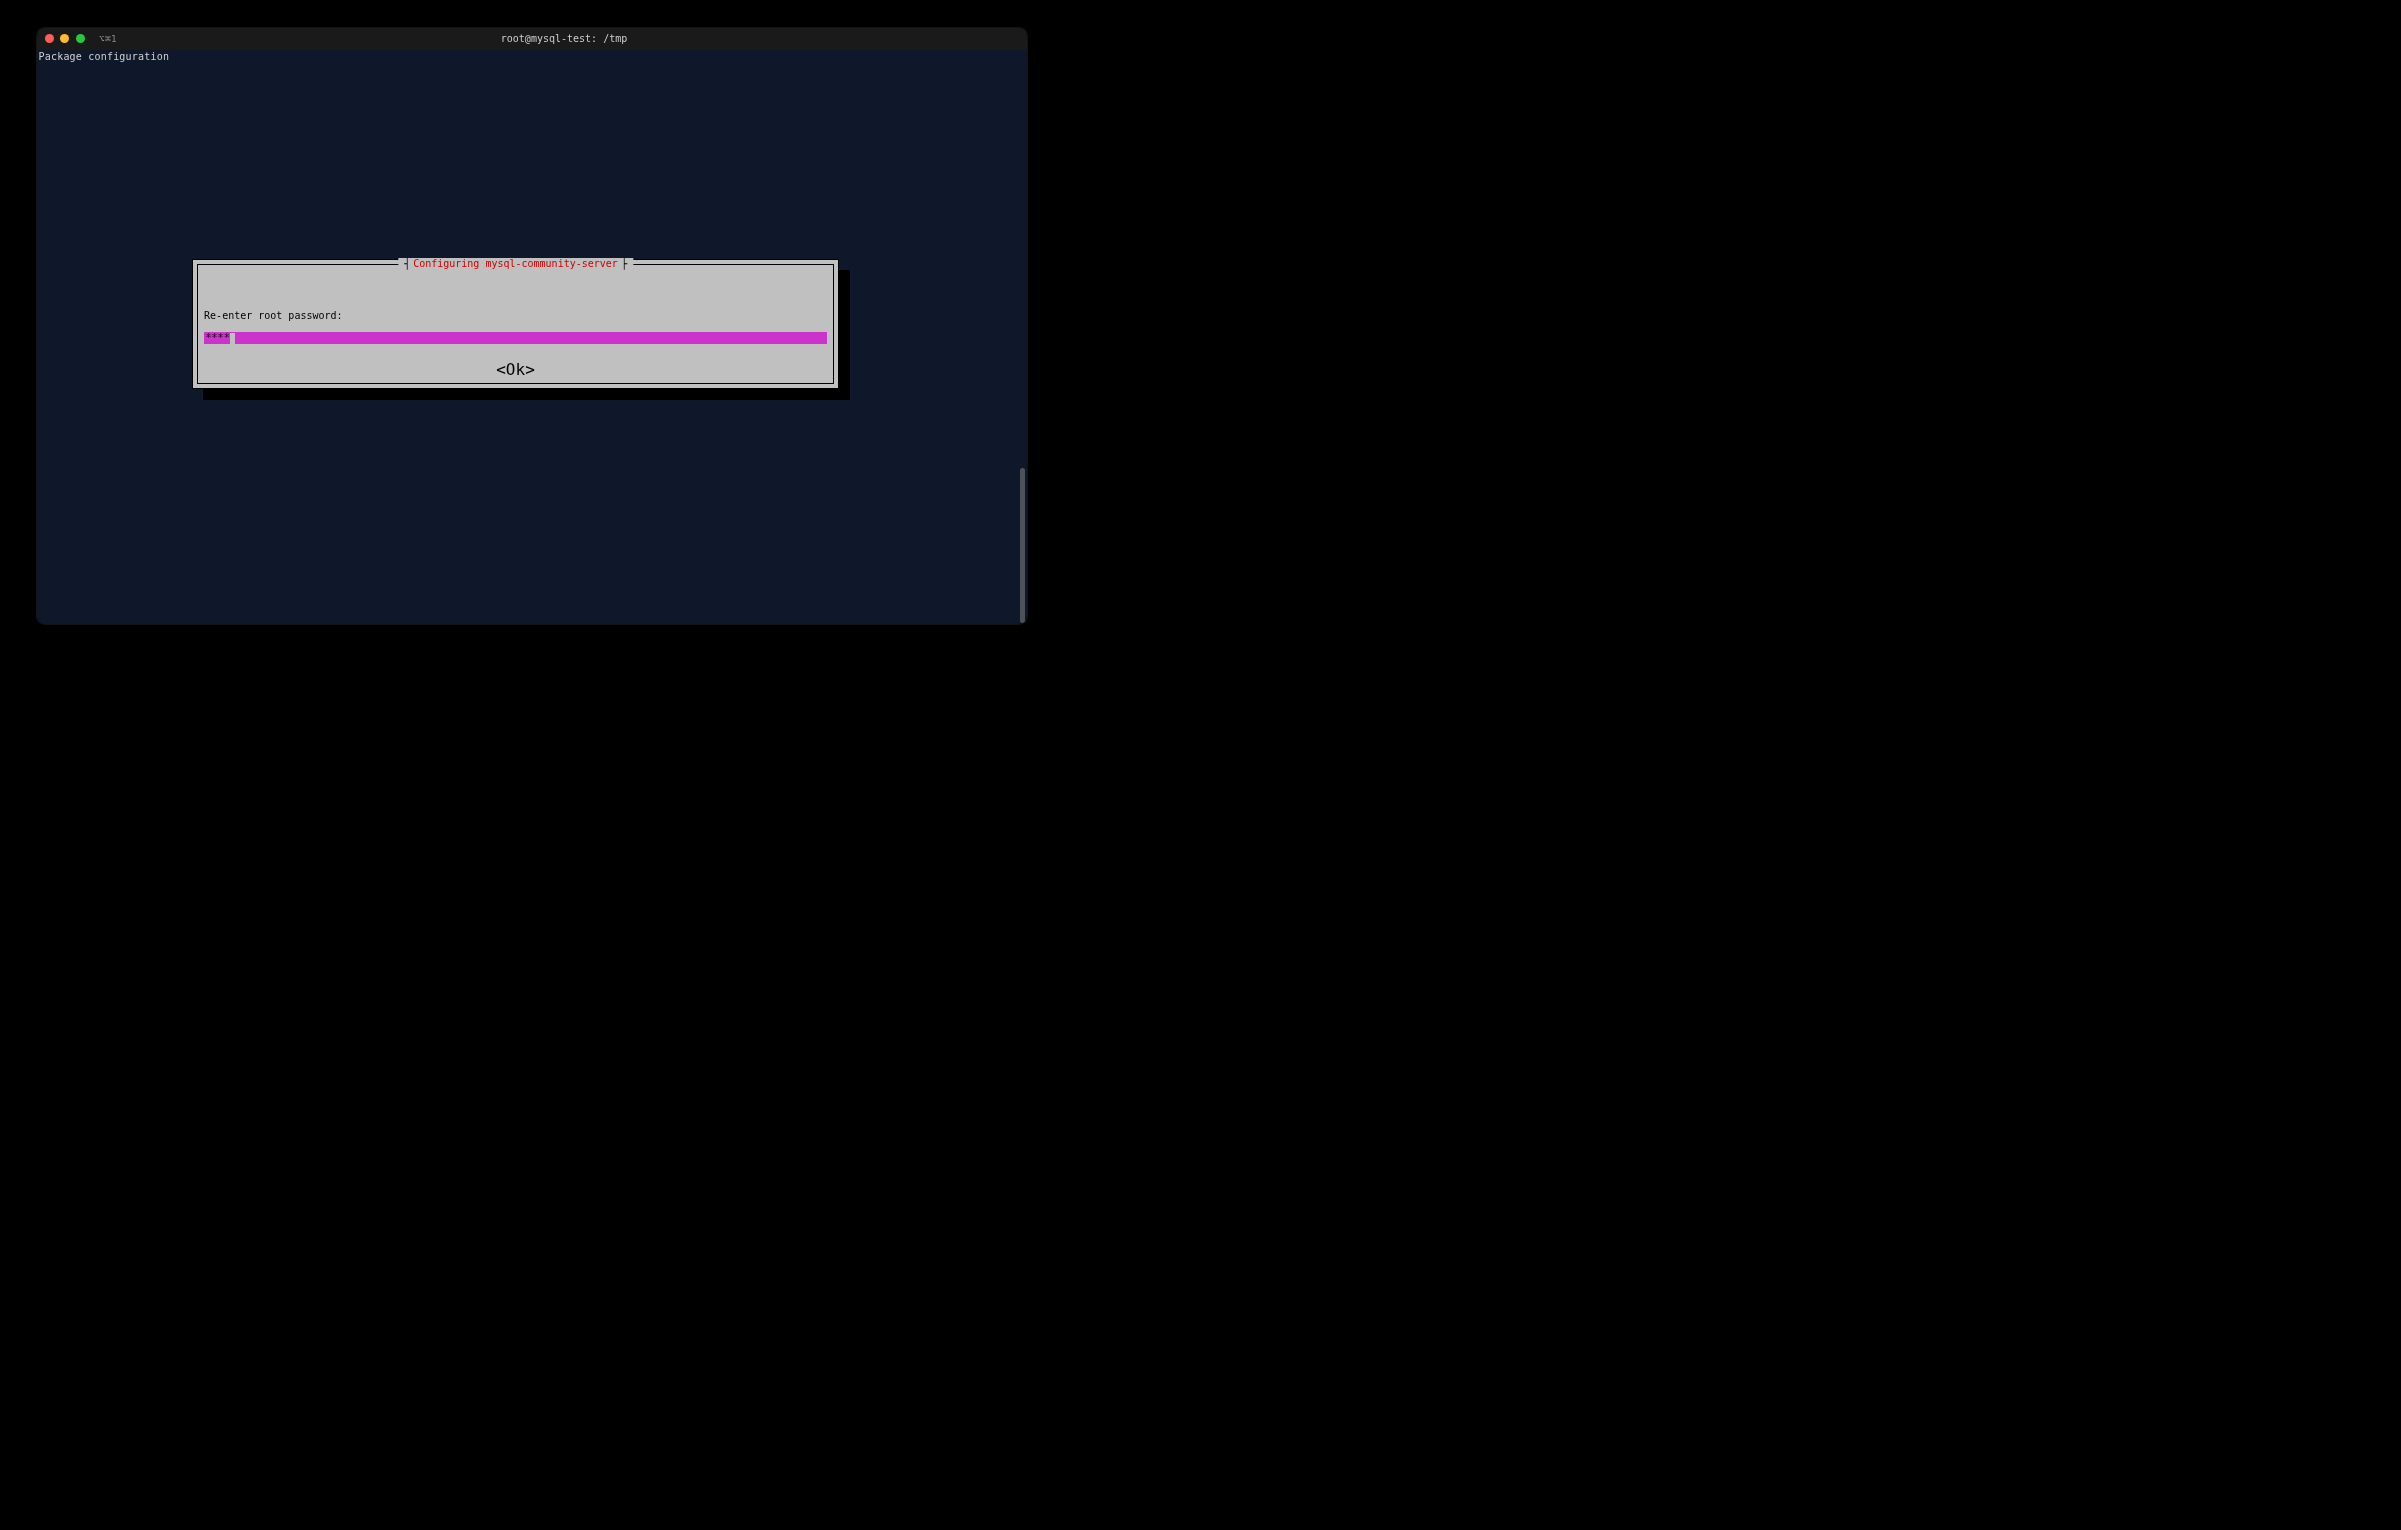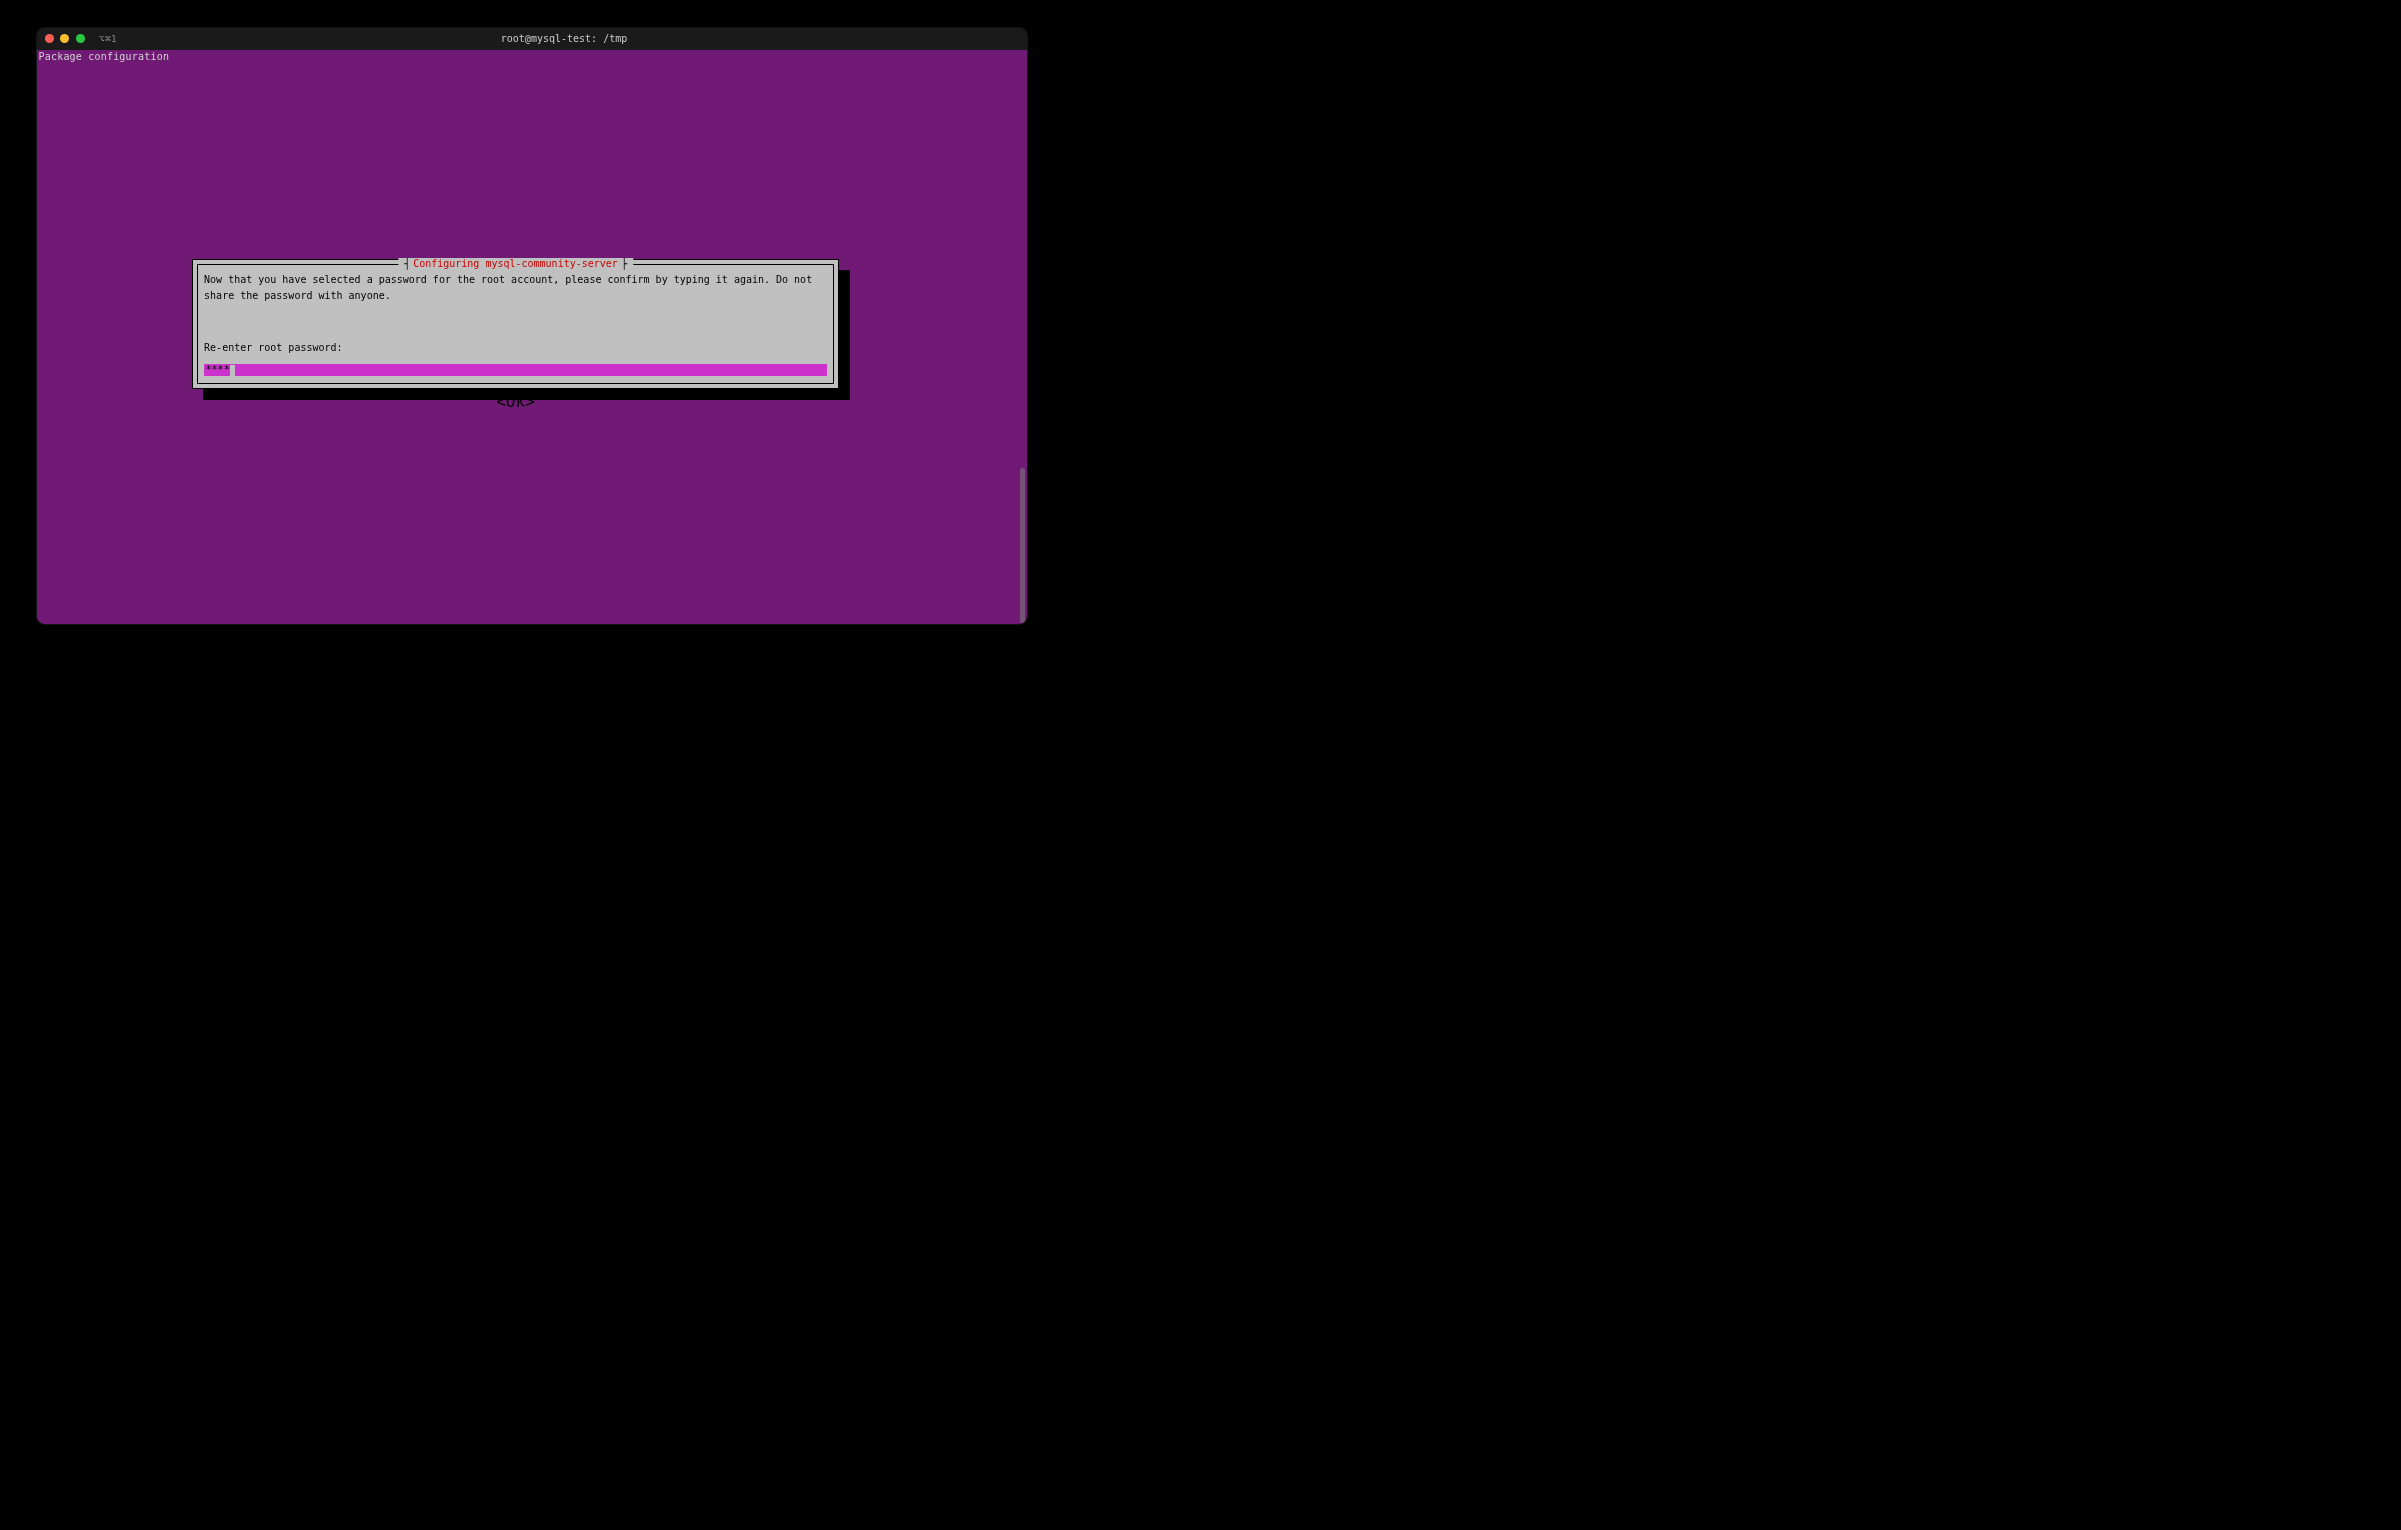--- a/index.html
+++ b/index.html
@@ -68,21 +68,21 @@
       transform: translateX(-50%);
       color: #ccc;
       font-size: 10px;
       margin-left: 32px;
     }
     
     .terminal-content {
       position: relative;
       width: 100%;
       height: calc(100% - 21.7px);
-      background: #701a75;
+      background: #0f172a;
     }
     
     .header-text {
       position: absolute;
       top: 1.5px;
       left: 1.5px;
       color: #d0d0d0;
       font-size: 10px;
       letter-spacing: 0.2px;
     }
@@ -215,21 +215,20 @@
 
     <div class="dialog">
       <div class="dialog-inner">
         <div class="dialog-title-wrap">
           <span class="title-bracket">┤</span>
           <span class="dialog-title">Configuring mysql-community-server</span>
           <span class="title-bracket">├</span>
         </div>
 
         <div class="dialog-body">
-          <div class="dialog-instruction">Now that you have selected a password for the root account, please confirm by typing it again. Do not share the password with anyone.</div>
           <div class="dialog-prompt">Re-enter root password:</div>
 
           <div class="password-field">
             <span class="password-masked">****</span>
               <span class="password-cursor"></span>
           </div>
 
           <div class="ok-button">&lt;Ok&gt;</div>
         </div>
       </div>

